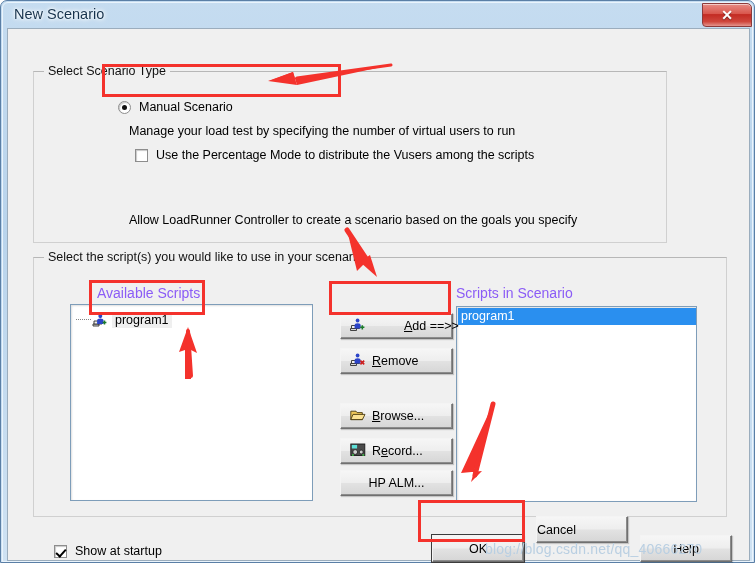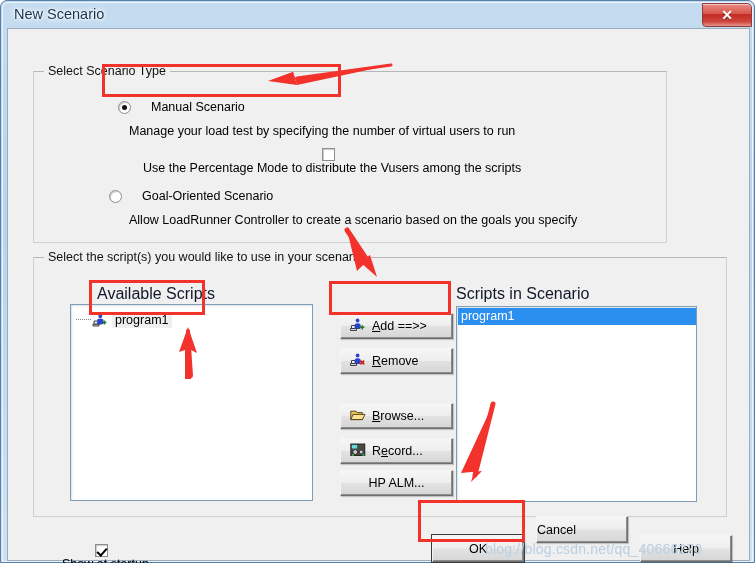--- a/index.html
+++ b/index.html
@@ -88,21 +88,21 @@
     padding: 0 4px;
     font-size: 12.5px;
     color: #111;
     white-space: nowrap;
   }
 
   #gb-type  { left: 25px; top: 42px;  width: 634px; height: 172px; }
   #gb-script{ left: 25px; top: 228px; width: 694px; height: 260px; }
 
   
-  .radio-row { position: absolute; display: flex; align-items: center; gap: 12px; }
+  .radio-row { position: absolute; display: flex; align-items: center; }
   .radio {
     width: 13px; height: 13px;
     border-radius: 50%;
     box-sizing: border-box;
     background: #ffffff;
     border: 1px solid #8d8d8d;
     box-shadow: inset 1px 1px 1px rgba(0,0,0,0.22);
     position: relative;
     flex: none;
   }
@@ -122,21 +122,21 @@
   }
 
   .desc-text {
     position: absolute;
     font-size: 12.5px;
     color: #000;
     white-space: nowrap;
   }
 
   
-  .cb-row { position: absolute; display: flex; align-items: center; flex-direction: column; }
+  .cb-row { position: absolute; display: flex; align-items: center; }
   .checkbox {
     width: 13px; height: 13px;
     box-sizing: border-box;
     background: #ffffff;
     border: 1px solid #8d8d8d;
     box-shadow: inset 1px 1px 1px rgba(0,0,0,0.22);
     position: relative;
     flex: none;
   }
   .checkbox.checked::after {
@@ -151,22 +151,22 @@
   .cb-label {
     margin-left: 8px;
     font-size: 12.5px;
     color: #000;
     white-space: nowrap;
   }
 
   
   .panel-label {
     position: absolute;
-    font-size: 16px;
-    color: #0f172a;
+    font-size: 14px;
+    color: #8b5cf6;
     white-space: nowrap;
   }
   .listbox {
     position: absolute;
     background: #ffffff;
     border: 1px solid #7e9db9;
     box-sizing: border-box;
     box-shadow: inset 1px 1px 2px rgba(0,0,0,0.13);
     overflow: hidden;
   }
@@ -221,21 +221,21 @@
     align-items: center;
     cursor: pointer;
     white-space: nowrap;
     user-select: none;
   }
   .btn.center { justify-content: center; }
   .btn .ico { flex: none; margin-left: 9px; margin-right: 6px; }
   .btn .lbl { }
   u { text-decoration: underline; }
 
-  #btn-add    { left: 332px; top: 284px; width: 113px; height: 26px; }
+  #btn-add    { left: 332px; top: 284px; width: 113px; height: 26px; gap: 32px; }
   #btn-remove { left: 332px; top: 319px; width: 113px; height: 26px; }
   #btn-browse { left: 332px; top: 374px; width: 113px; height: 26px; }
   #btn-record { left: 332px; top: 409px; width: 113px; height: 26px; }
   #btn-hpalm  { left: 332px; top: 441px; width: 113px; height: 26px; justify-content: center; }
 
   #btn-ok     { left: 424px; top: 506px; width: 92px; height: 27px; justify-content: center; }
   #btn-cancel { left: 528px; top: 487px; width: 92px; height: 27px; justify-content: flex-start; }
   #btn-help   { left: 632px; top: 506px; width: 92px; height: 27px; justify-content: center; }
   #btn-ok { box-shadow: inset -1px -1px 0 #8b8b8b, 0 0 0 1px #3c3c3c, 1px 1px 1px rgba(0,0,0,0.18); }
 
@@ -289,24 +289,20 @@
       <span class="radio checked"></span>
       <span class="radio-label">Manual Scenario</span>
     </div>
     <div class="desc-text" style="left:121px; top:95px;">Manage your load test by specifying the number of virtual users to run</div>
 
     <div class="cb-row" style="left:127px; top:119px;">
       <span class="checkbox"></span>
       <span class="cb-label">Use the Percentage Mode to distribute the Vusers among the scripts</span>
     </div>
 
-    <div class="radio-row" style="left:101px; top:160px;">
-      <span class="radio"></span>
-      <span class="radio-label">Goal-Oriented Scenario</span>
-    </div>
     <div class="desc-text" style="left:121px; top:184px;">Allow LoadRunner Controller to create a scenario based on the goals you specify</div>
 
     <div class="groupbox" id="gb-script">
       <span class="gb-title">Select the script(s) you would like to use in your scenario</span>
     </div>
 
     <div class="panel-label" style="left:89px; top:256px;">Available Scripts</div>
     <div class="panel-label" style="left:448px; top:256px;">Scripts in Scenario</div>
 
     <div class="listbox" id="tree-list">

